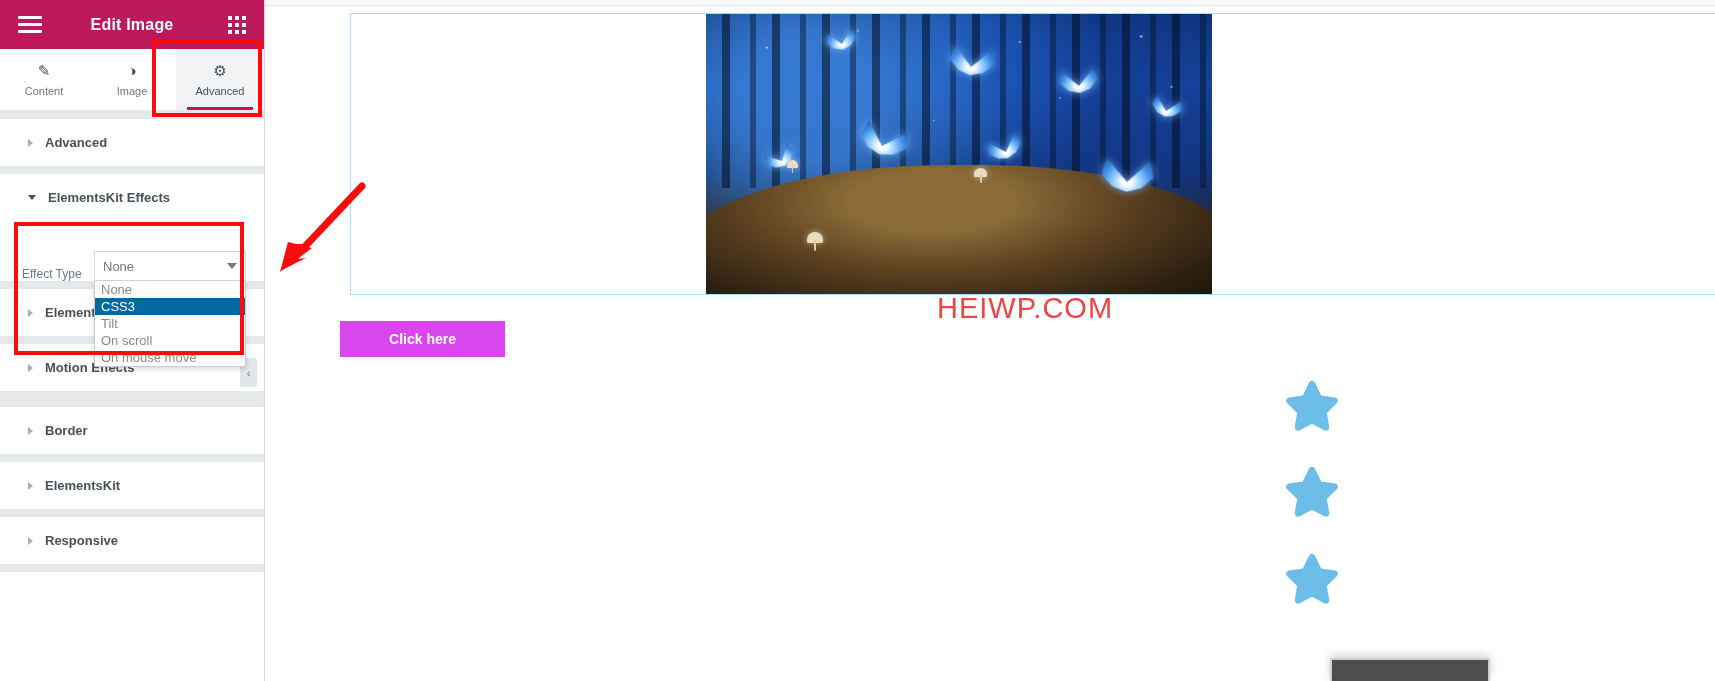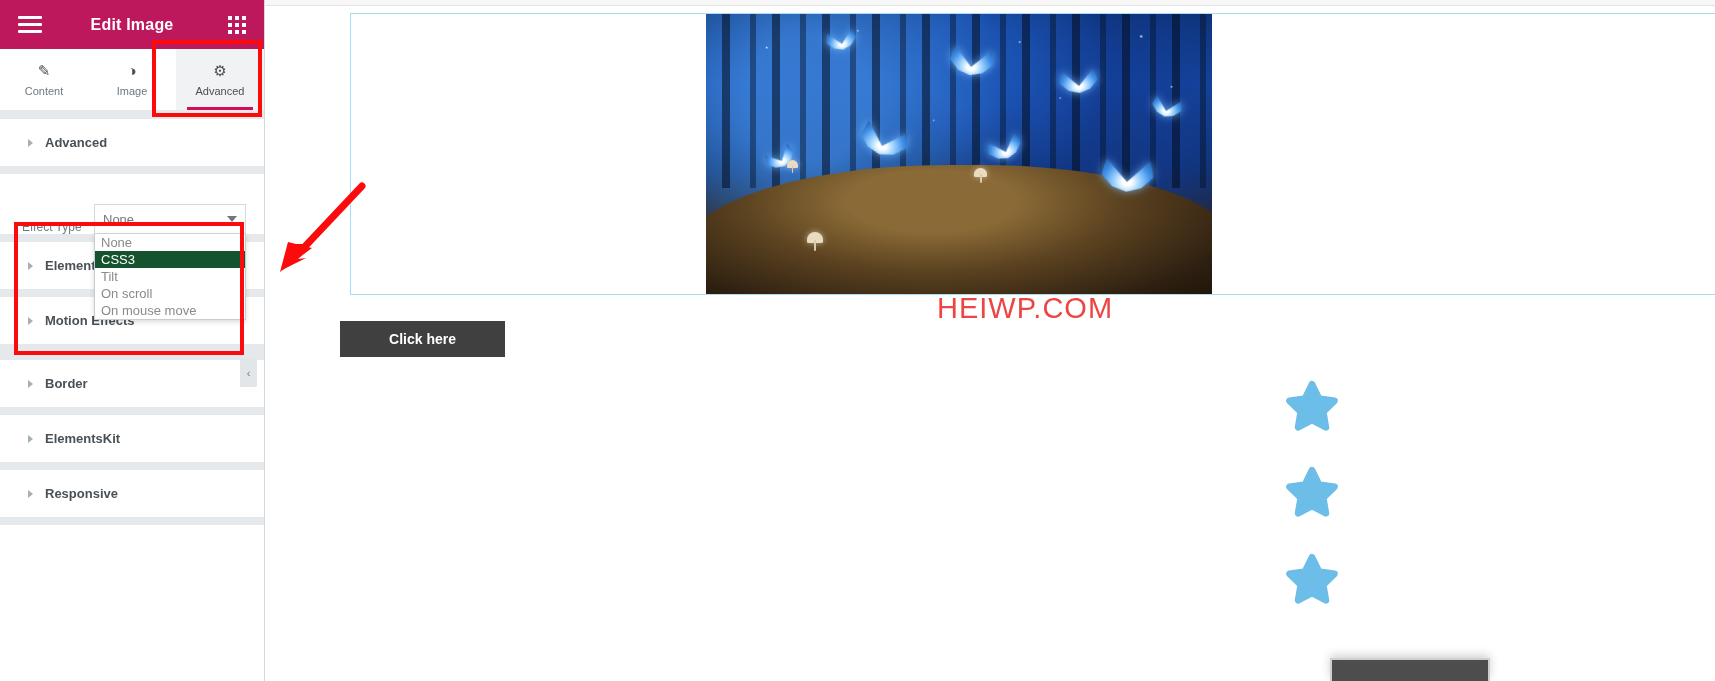--- a/index.html
+++ b/index.html
@@ -85,21 +85,21 @@
     width: 0; height: 0;
     border-left: 5px solid transparent; border-right: 5px solid transparent;
     border-top: 6px solid #6d7882;
   }
   #options {
     position: absolute; left: 0; top: 30px; width: 100%;
     background: #fff; border: 1px solid #c9ccd0; border-top: none;
     z-index: 40; box-shadow: 0 2px 5px rgba(0,0,0,.15);
   }
   .opt { height: 17px; font-size: 13px; color: #8a8a8a; padding: 0 6px; line-height: 17px; cursor: pointer; white-space: nowrap;}
-  .opt.sel { background: #14532d; color: #fff; }
+  .opt.sel { background: #0369a1; color: #fff; }
 
   
   .redbox { position: absolute; border: 4px solid #fb0b0b; z-index: 60; pointer-events: none; }
   #redbox-tab { left: 152px; top: 40px; width: 110px; height: 77px; }
   #redbox-drop { left: 14px; top: 222px; width: 230px; height: 133px; }
   #arrow-svg { position: absolute; left: 240px; top: 178px; width: 130px; height: 100px; z-index: 61; pointer-events:none;}
 
   
   #collapse {
     position: absolute; left: 240px; top: 358px;
@@ -164,21 +164,21 @@
   }
   .mush::after{ content:""; position:absolute; left:42%; top:70%; width:16%; height:95%; background:#d8cba9; border-radius:2px;}
 
   #watermark {
     position: absolute; left: 672px; top: 292px;
     font-size: 29px; color: #ef4444; letter-spacing: 1px;
     font-family: "Liberation Sans", sans-serif; user-select:none;
   }
   #btn-click {
     position: absolute; left: 75px; top: 321px;
-    width: 165px; height: 36px; background: #404040;
+    width: 165px; height: 36px; background: #d946ef;
     color: #fff; font-size: 14px; font-weight: bold;
     display: flex; align-items: center; justify-content: center;
     border: none; cursor: pointer; font-family: "Liberation Sans", sans-serif;
   }
   .star {
     position: absolute; width: 64px; height: 62px; color: #6cbde8;
   }
   #star1 { left: 1015px; top: 376px; }
   #star2 { left: 1015px; top: 462px; }
   #star3 { left: 1015px; top: 549px; }
@@ -231,20 +231,24 @@
       </div>
     </div>
 
     <div class="sect-gap"></div>
     <div class="sect">
       <span class="caret"></span>
       <span class="sect-label">Advanced</span>
     </div>
 
     <div class="sect-gap"></div>
+    <div class="sect">
+      <span class="caret open"></span>
+      <span class="sect-label">ElementsKit Effects</span>
+    </div>
 
     <div id="ctrl-row">
       <span id="ctrl-label">Effect Type</span>
       <div id="select-wrap">
         <div id="select-box">
           <span id="select-val">None</span>
           <span id="select-caret"></span>
         </div>
         <div id="options">
           <div class="opt">None</div>

